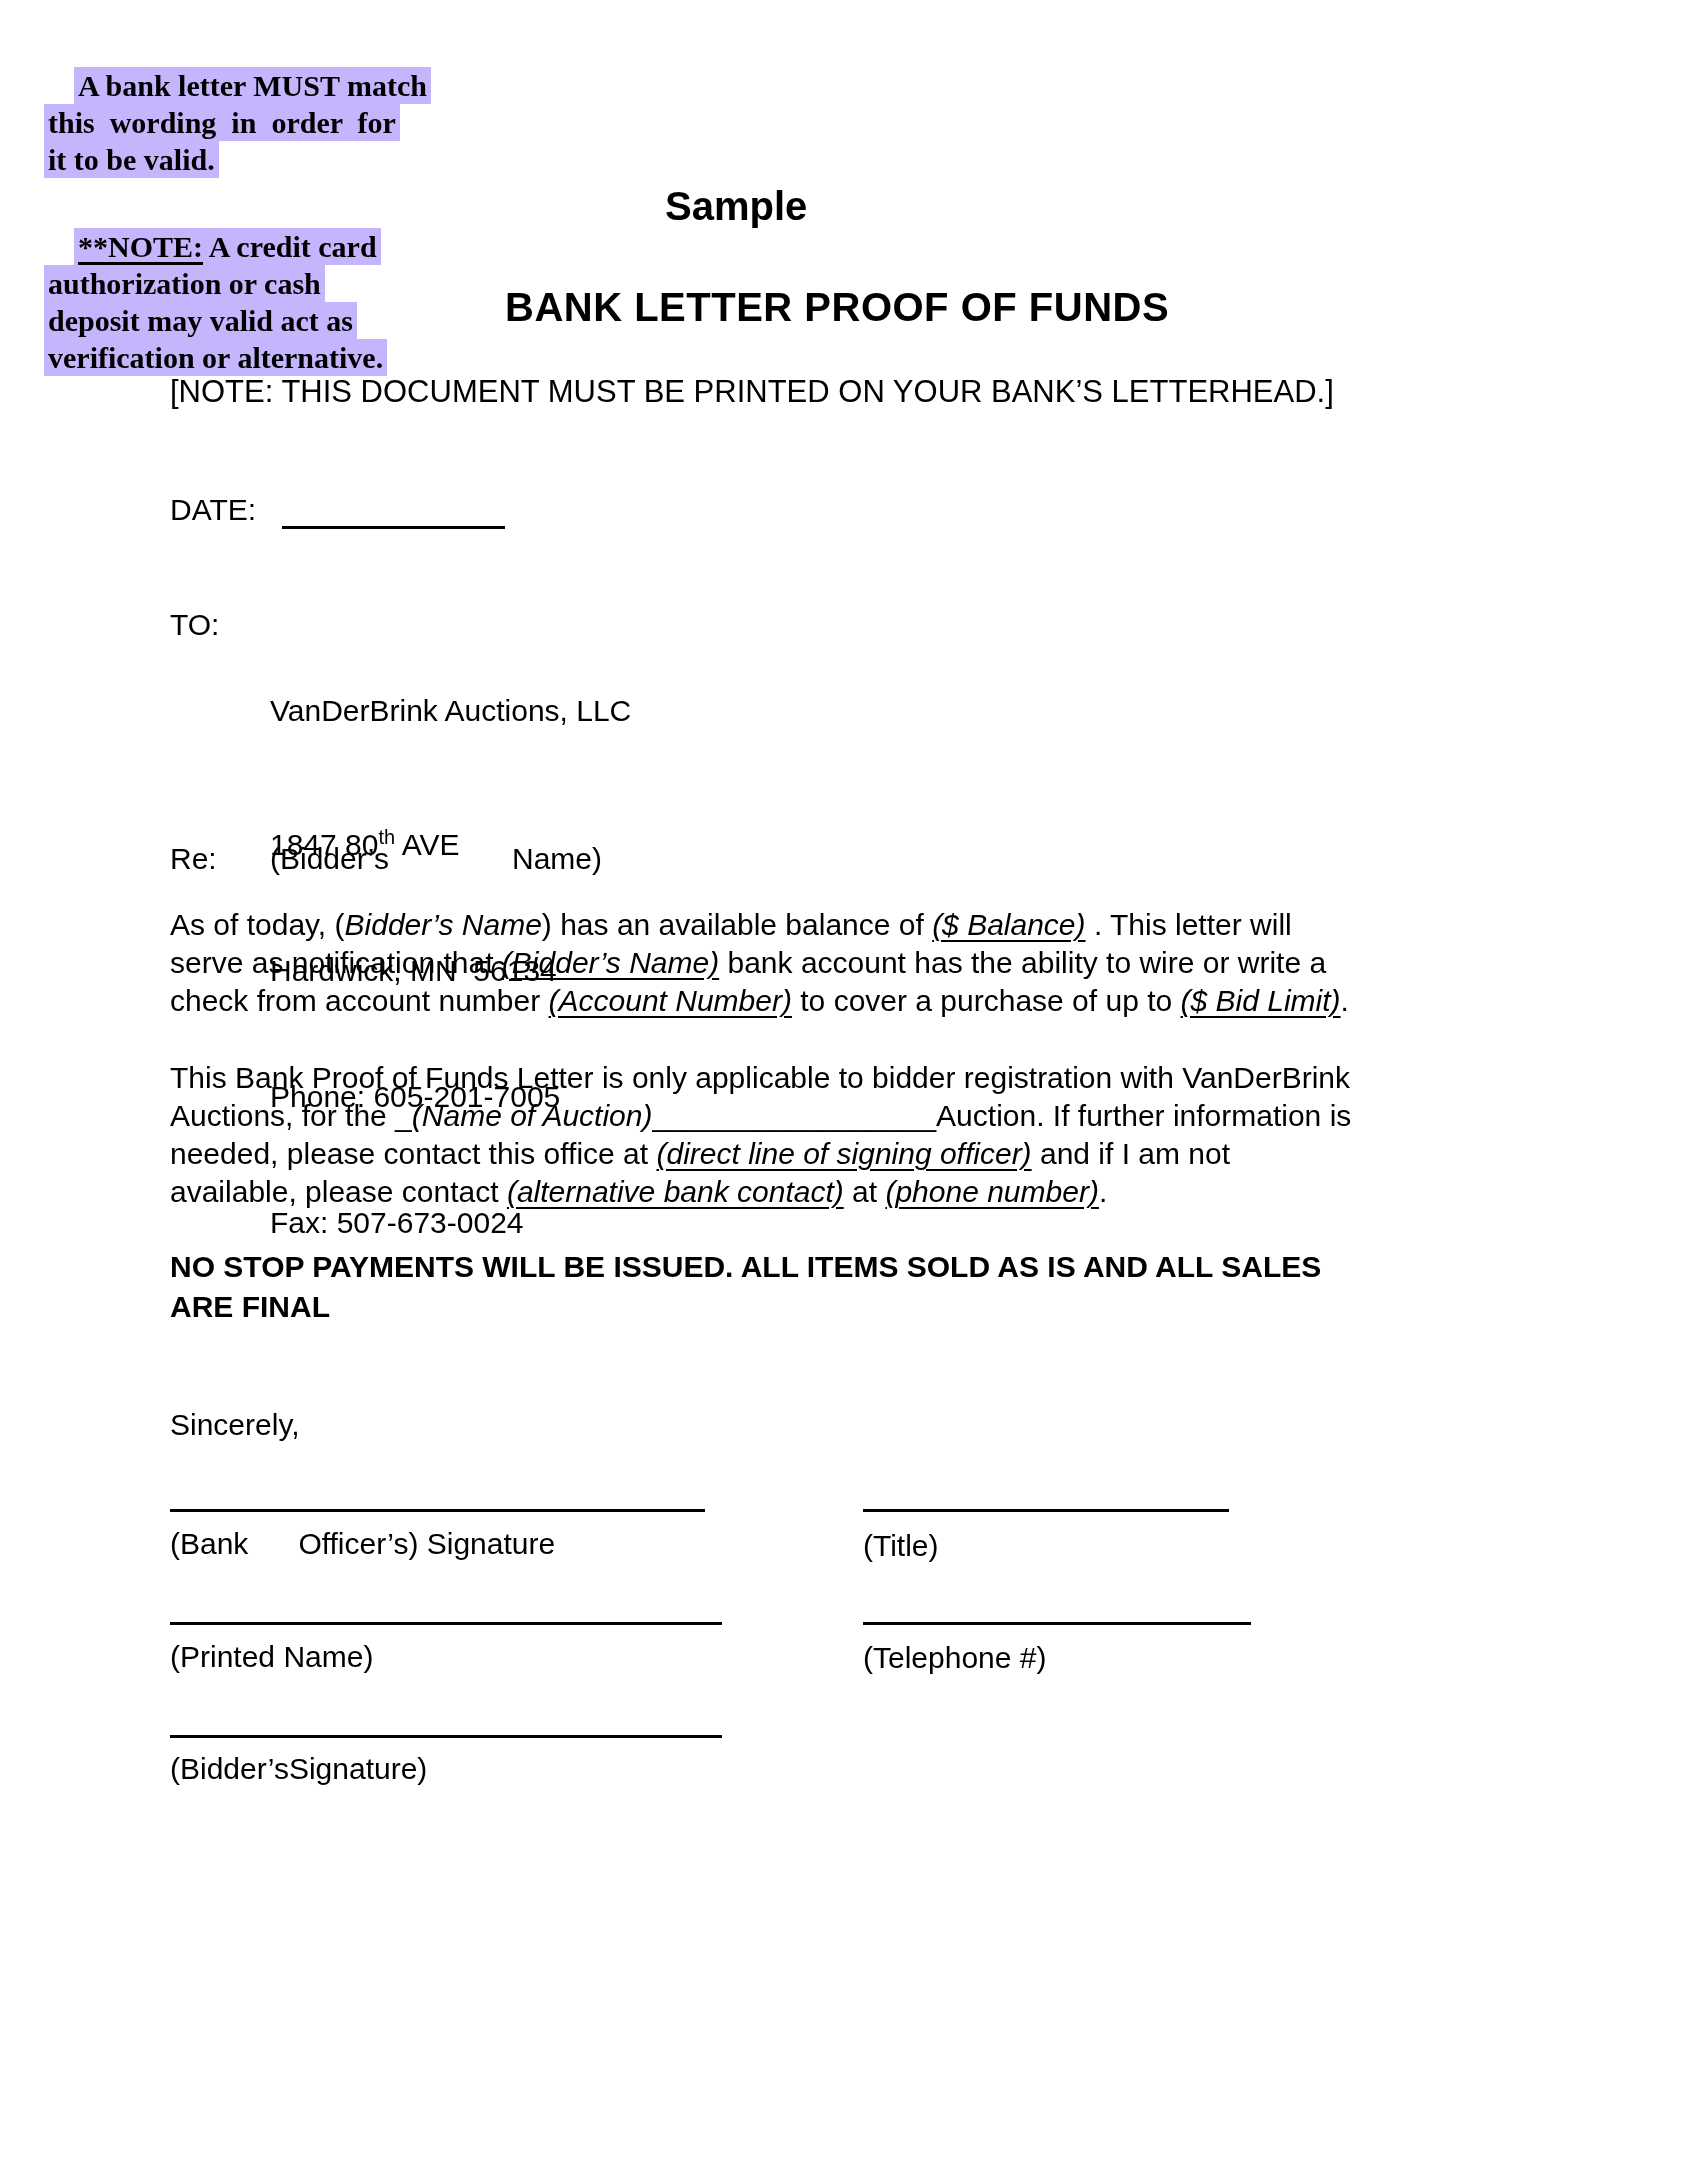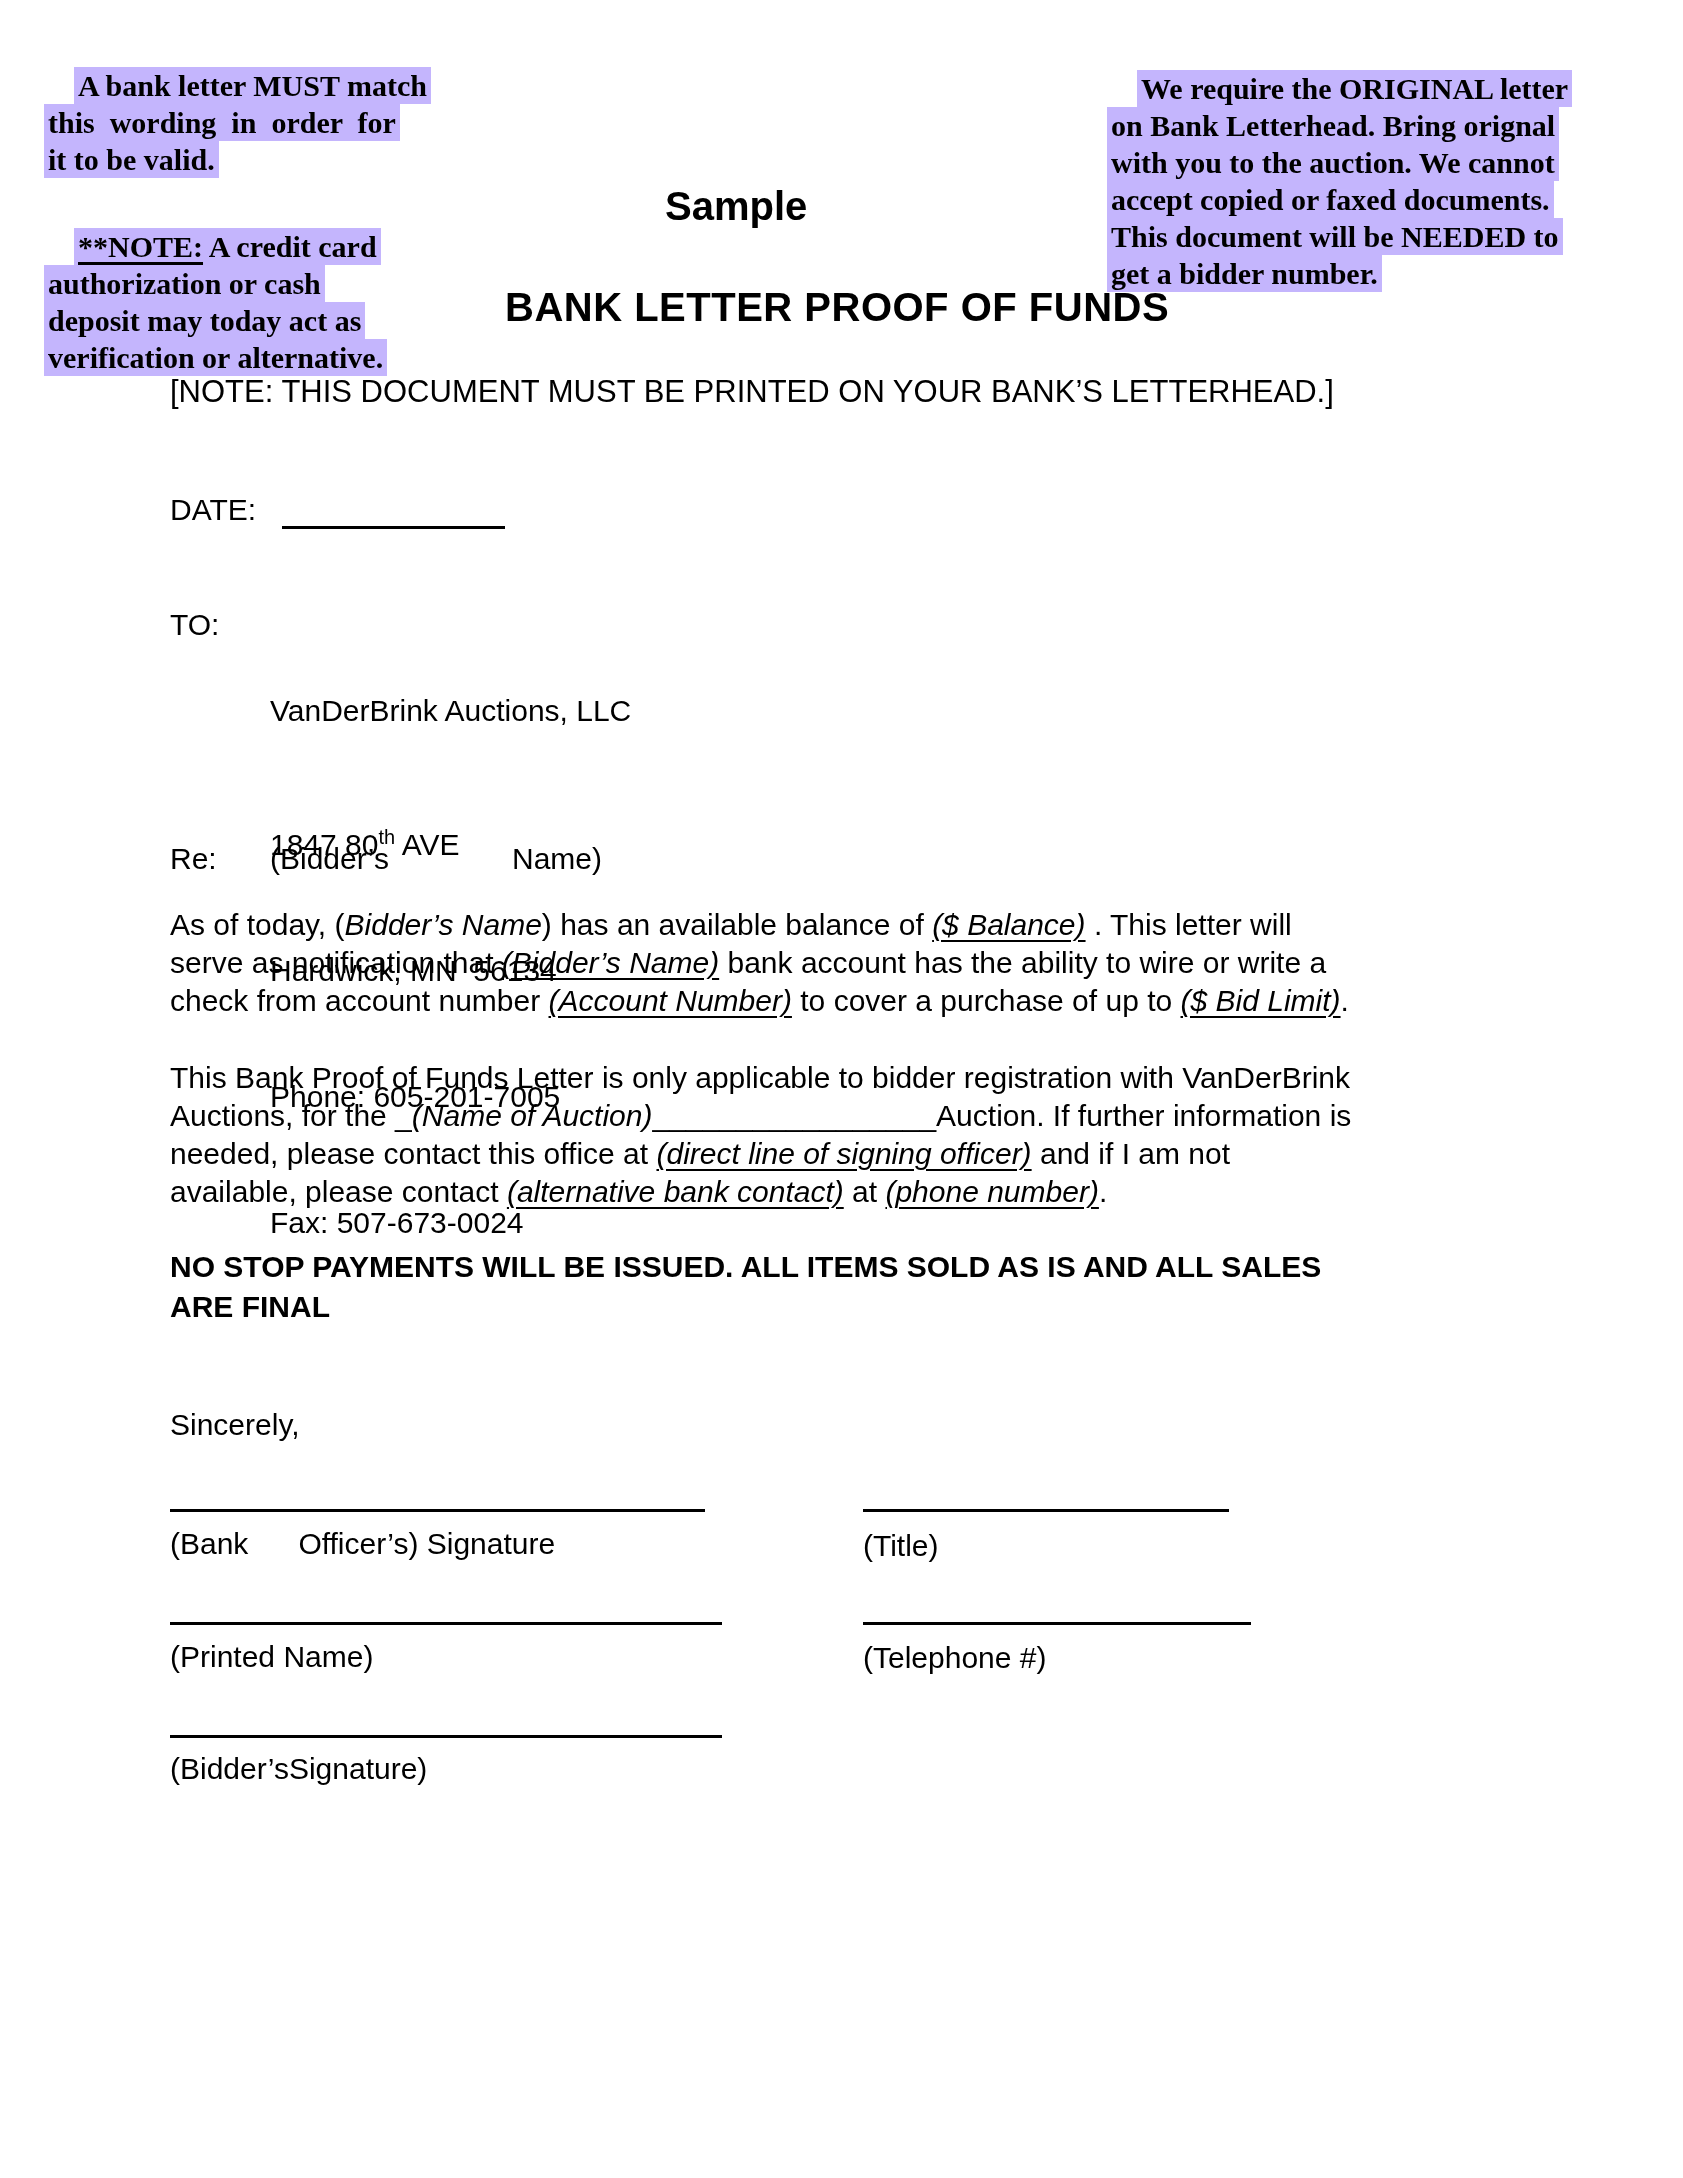--- a/index.html
+++ b/index.html
@@ -47,26 +47,23 @@
 </head>
 <body>
 
 <div class="page">
 
   <div class="abs note" style="left:44px;top:30px;width:426px;">
     <span class="hl">A bank letter MUST match<br>this  wording  in  order  for<br>it to be valid.</span>
   </div>
 
   <div class="abs note" style="left:44px;top:191px;width:426px;">
-    <span class="hl"><span class="s-u">**NOTE:</span><span class="s-p"> A credit card</span><br><span class="s-p">authorization or cash</span><br><span class="s-p">deposit may today act as</span><br><span class="s-p">verification or alternative.</span></span>
+    <span class="hl"><span class="s-u">**NOTE:</span><span class="s-p"> A credit card</span><br><span class="s-p">authorization or cash</span><br><span class="s-p">deposit may valid act as</span><br><span class="s-p">verification or alternative.</span></span>
   </div>
 
-  <div class="abs note" style="left:1107px;top:33px;width:540px;">
-    <span class="hl">We require the ORIGINAL letter<br>on Bank Letterhead. Bring orignal<br>with you to the auction. We cannot<br>accept copied or faxed documents.<br>This document will be NEEDED to<br>get a bidder number.</span>
-  </div>
 
   <div class="abs sample" style="left:665px;top:184px;">Sample</div>
 
   <div class="abs doc-title" style="left:505px;top:285px;">BANK LETTER PROOF OF FUNDS</div>
 
   <div class="abs letterhead-note" style="left:170px;top:374px;">[NOTE: THIS DOCUMENT MUST BE PRINTED ON YOUR BANK’S LETTERHEAD.]</div>
 
   <div class="abs body-text" style="left:170px;top:491px;">DATE:</div>
   <div class="abs rule" style="left:282px;top:526px;width:223px;"></div>
 

